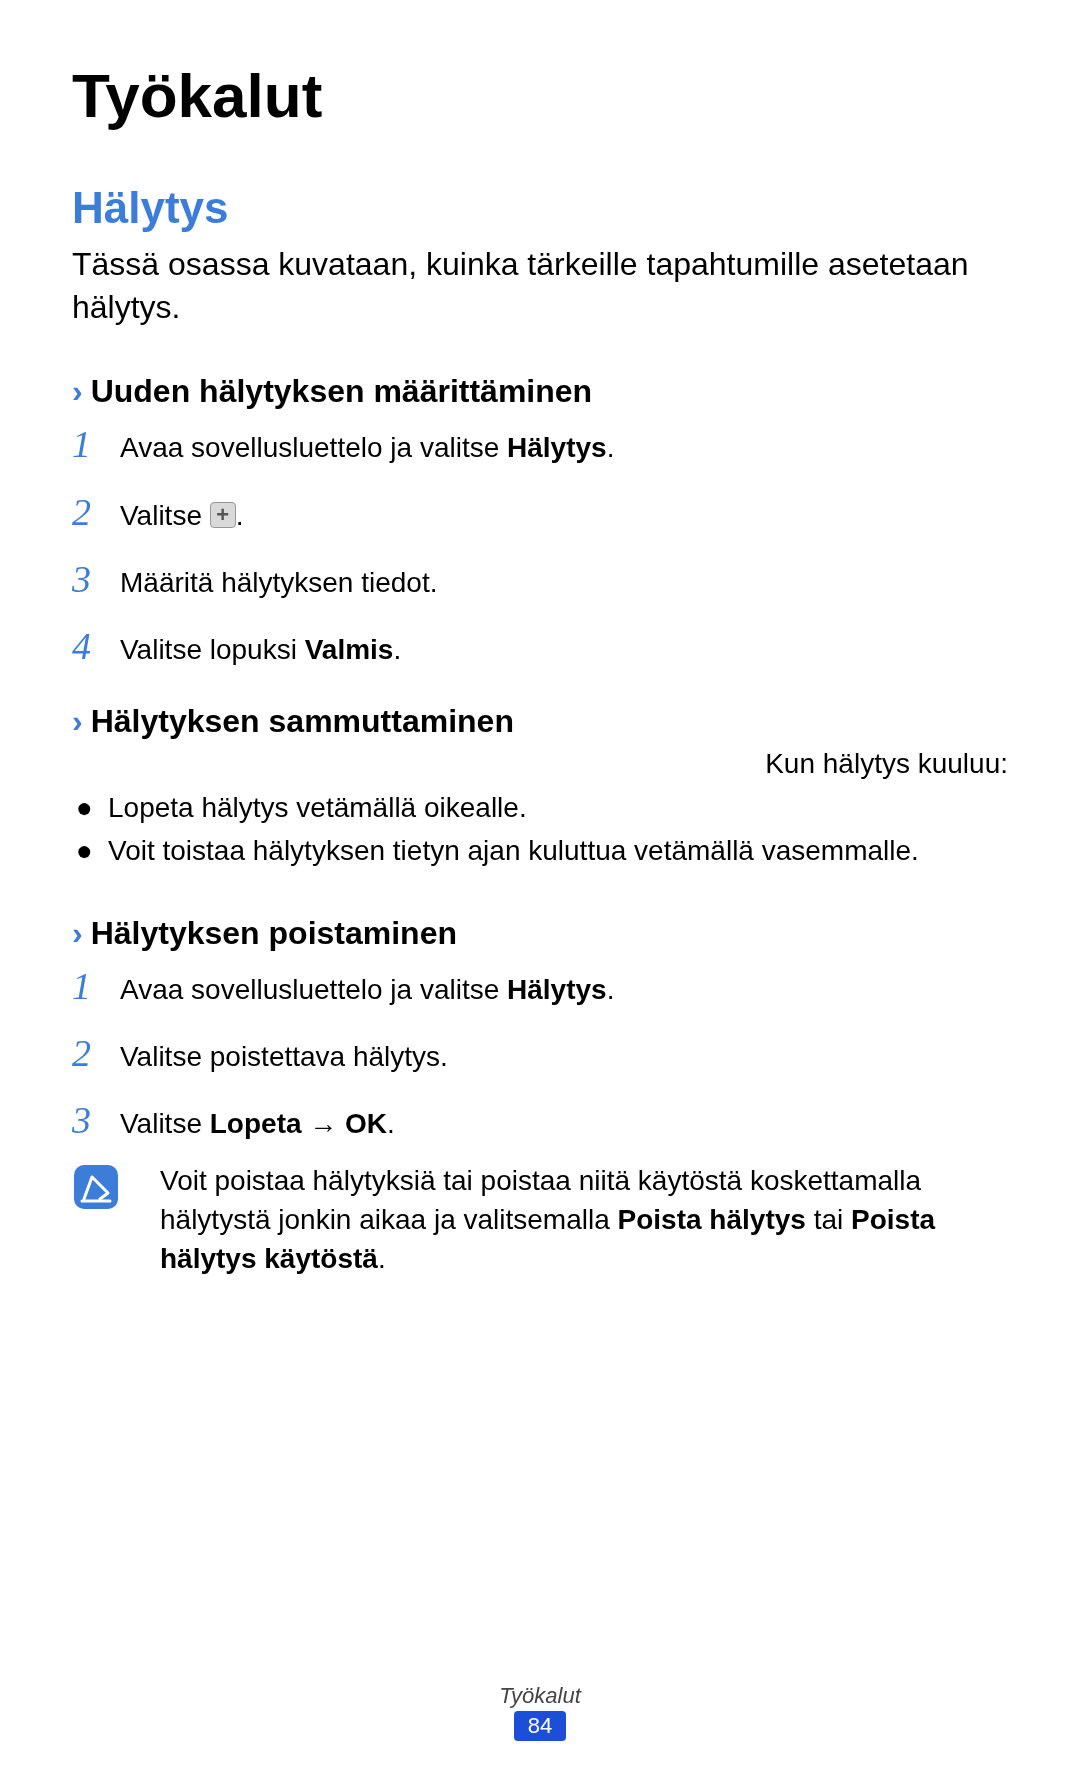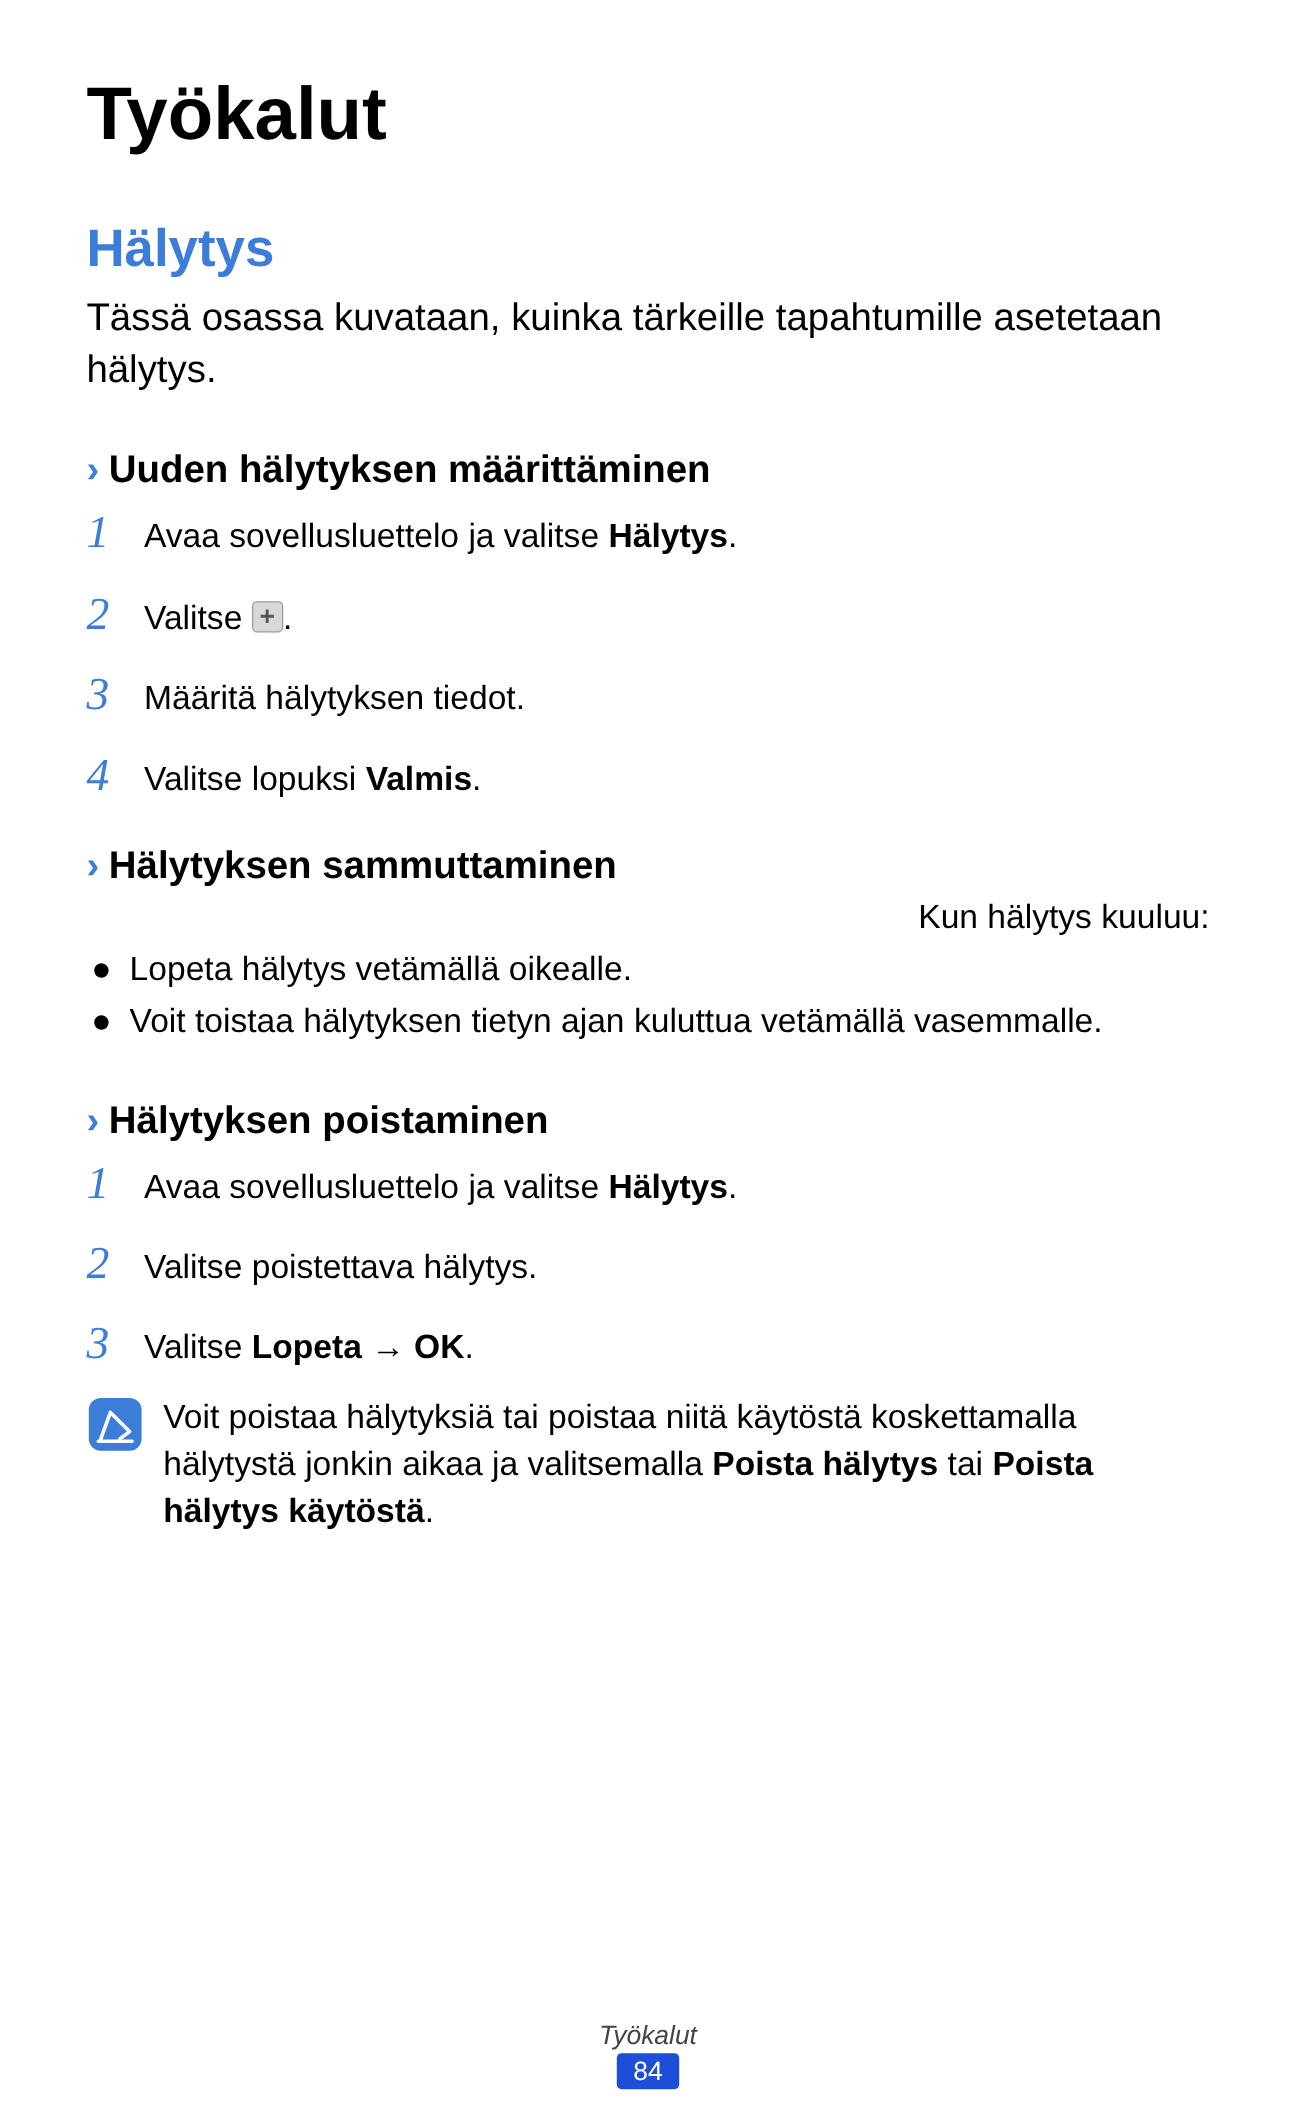--- a/index.html
+++ b/index.html
@@ -138,20 +138,21 @@
     }
     
     .bullet-text {
       flex: 1;
     }
     
     .note-box {
       display: flex;
       margin-top: 10px;
       padding-left: 0;
+      gap: 24px;
     }
     
     .note-icon {
       width: 48px;
       height: 48px;
       flex-shrink: 0;
       margin-right: 16px;
       margin-top: 2px;
     }
     

